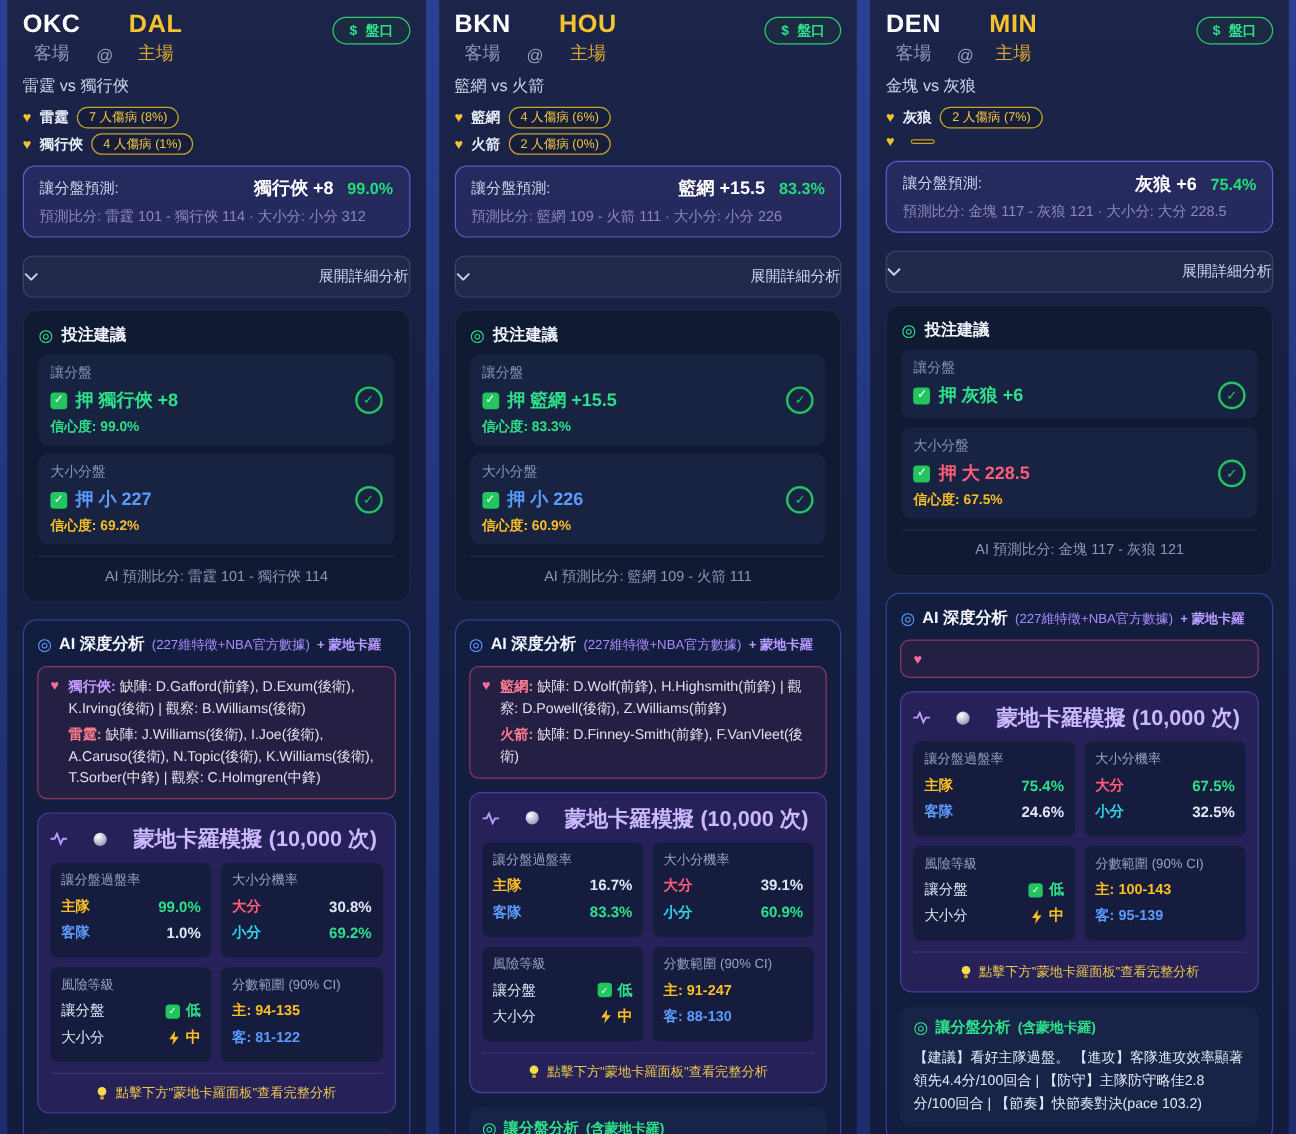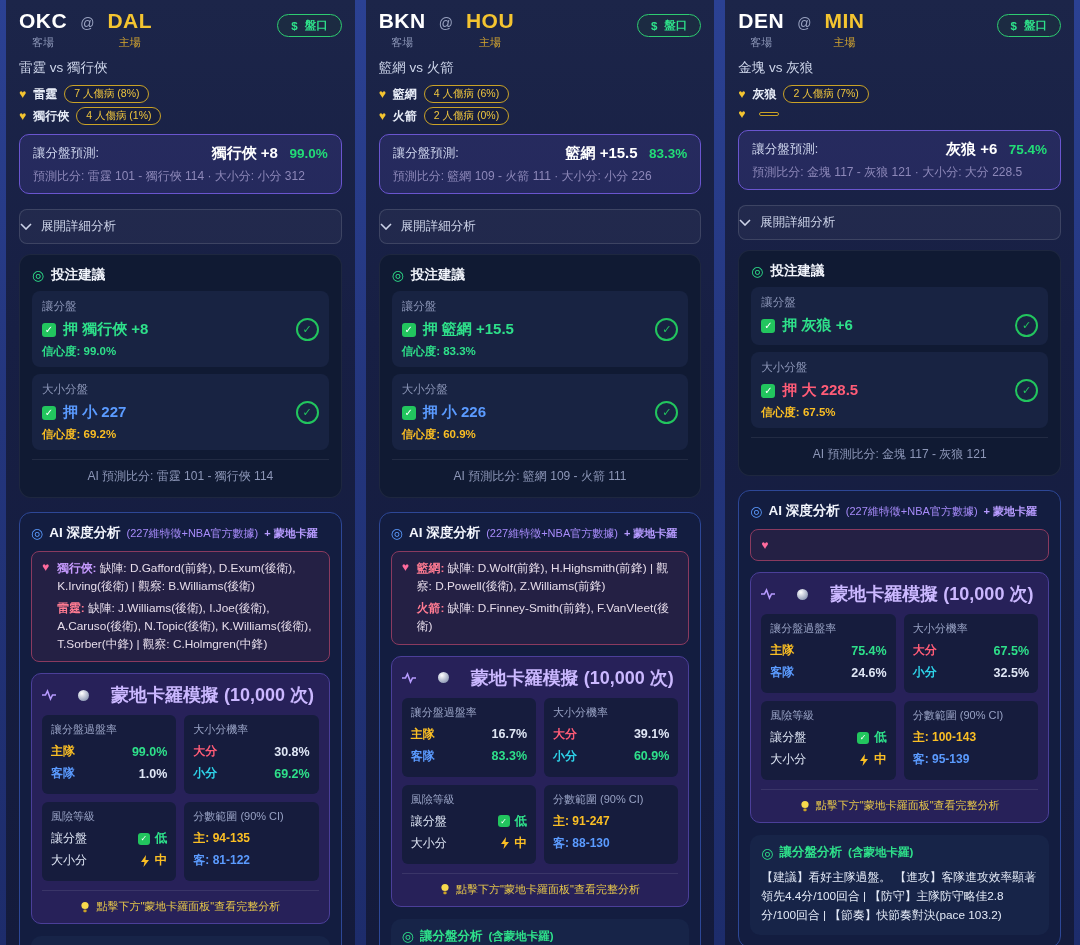--- a/index.html
+++ b/index.html
@@ -8,25 +8,25 @@
     background:linear-gradient(180deg,#2b4193 0%,#23357c 45%,#1d2c6b 100%);
     display:flex;gap:11px;padding:0 6px;
     font-family:"Liberation Sans","DejaVu Sans",sans-serif;
     color:#dfe6f5;
   }
   .col{flex:1 1 0;min-width:0;height:945px;overflow:hidden;box-sizing:border-box;
     background:linear-gradient(180deg,#1c2549 0%,#171f44 35%,#141b3c 100%);
     padding:10px 13px 0;}
   
   .hdr{display:flex;justify-content:space-between;align-items:flex-start;}
-  .teams{display:flex;gap:13px;align-items:flex-start;}
+  .teams{display:flex;gap:13px;align-items:flex-end;}
   .t{text-align:center;}
   .code{font-size:21px;font-weight:bold;color:#fff;letter-spacing:.5px;line-height:1.05;}
   .home .code{color:#f4c430;}
-  .loc{font-size:11px;color:#8d97b8;margin-top:3px;}
+  .loc{font-size:15px;color:#8d97b8;margin-top:3px;}
   .home .loc{color:#d9a92e;}
   .at{color:#99a2c0;font-size:14px;margin-top:5px;}
   .odds-btn{display:inline-flex;align-items:center;gap:7px;background:rgba(26,64,48,.25);
     border:1px solid #2ecc71;border-radius:999px;color:#2ee08a;font-size:11.5px;
     padding:3px 13px;margin-top:4px;cursor:pointer;font-family:inherit;font-weight:bold;}
   .matchup{font-size:13.5px;color:#cdd5ea;margin:9px 0 8px;}
   
   .badge-row{display:flex;align-items:center;gap:7px;margin:4px 0;}
   .heart{color:#f4c430;font-size:12px;}
   .heart.pink{color:#ff6b9d;}
@@ -37,21 +37,21 @@
   .pred{background:rgba(104,84,220,.16);border:1px solid #6a55cf;border-radius:10px;
     padding:9px 13px 8px;margin-top:9px;}
   .pred-top{display:flex;justify-content:space-between;align-items:center;}
   .pred-label{font-size:12.5px;color:#cfd6ee;}
   .pred-pick{font-size:15px;color:#fff;font-weight:bold;}
   .pred-pct{font-size:13.5px;color:#22dd77;font-weight:bold;margin-left:7px;}
   .pred-sub{font-size:12px;color:#8d88b9;margin-top:5px;}
   
   .expand{width:100%;margin-top:15px;background:rgba(255,255,255,.04);
     border:1px solid rgba(255,255,255,.13);border-radius:8px;color:#ccd3e8;font-size:12.5px;
-    padding:8px 0;display:flex;align-items:center;justify-content:flex-start;gap:9px;
+    padding:8px 0;display:flex;align-items:center;justify-content:space-between;gap:9px;
     cursor:pointer;font-family:inherit;}
   
   .bet-card{margin-top:10px;background:#101a33;border:1px solid rgba(255,255,255,.06);
     border-radius:12px;padding:9px 12px;}
   .card-title{display:flex;align-items:center;gap:7px;font-size:13.5px;color:#f2f5fc;
     font-weight:bold;margin:2px 0 7px;}
   .icon-target{font-size:14px;font-weight:normal;}
   .ic-green{color:#2ee08a;} .ic-blue{color:#5b9bff;}
   .bet-tile{background:#182342;border-radius:8px;padding:8px 10px;margin:7px 0;}
   .tile-label{font-size:11.5px;color:#8d97b8;}

